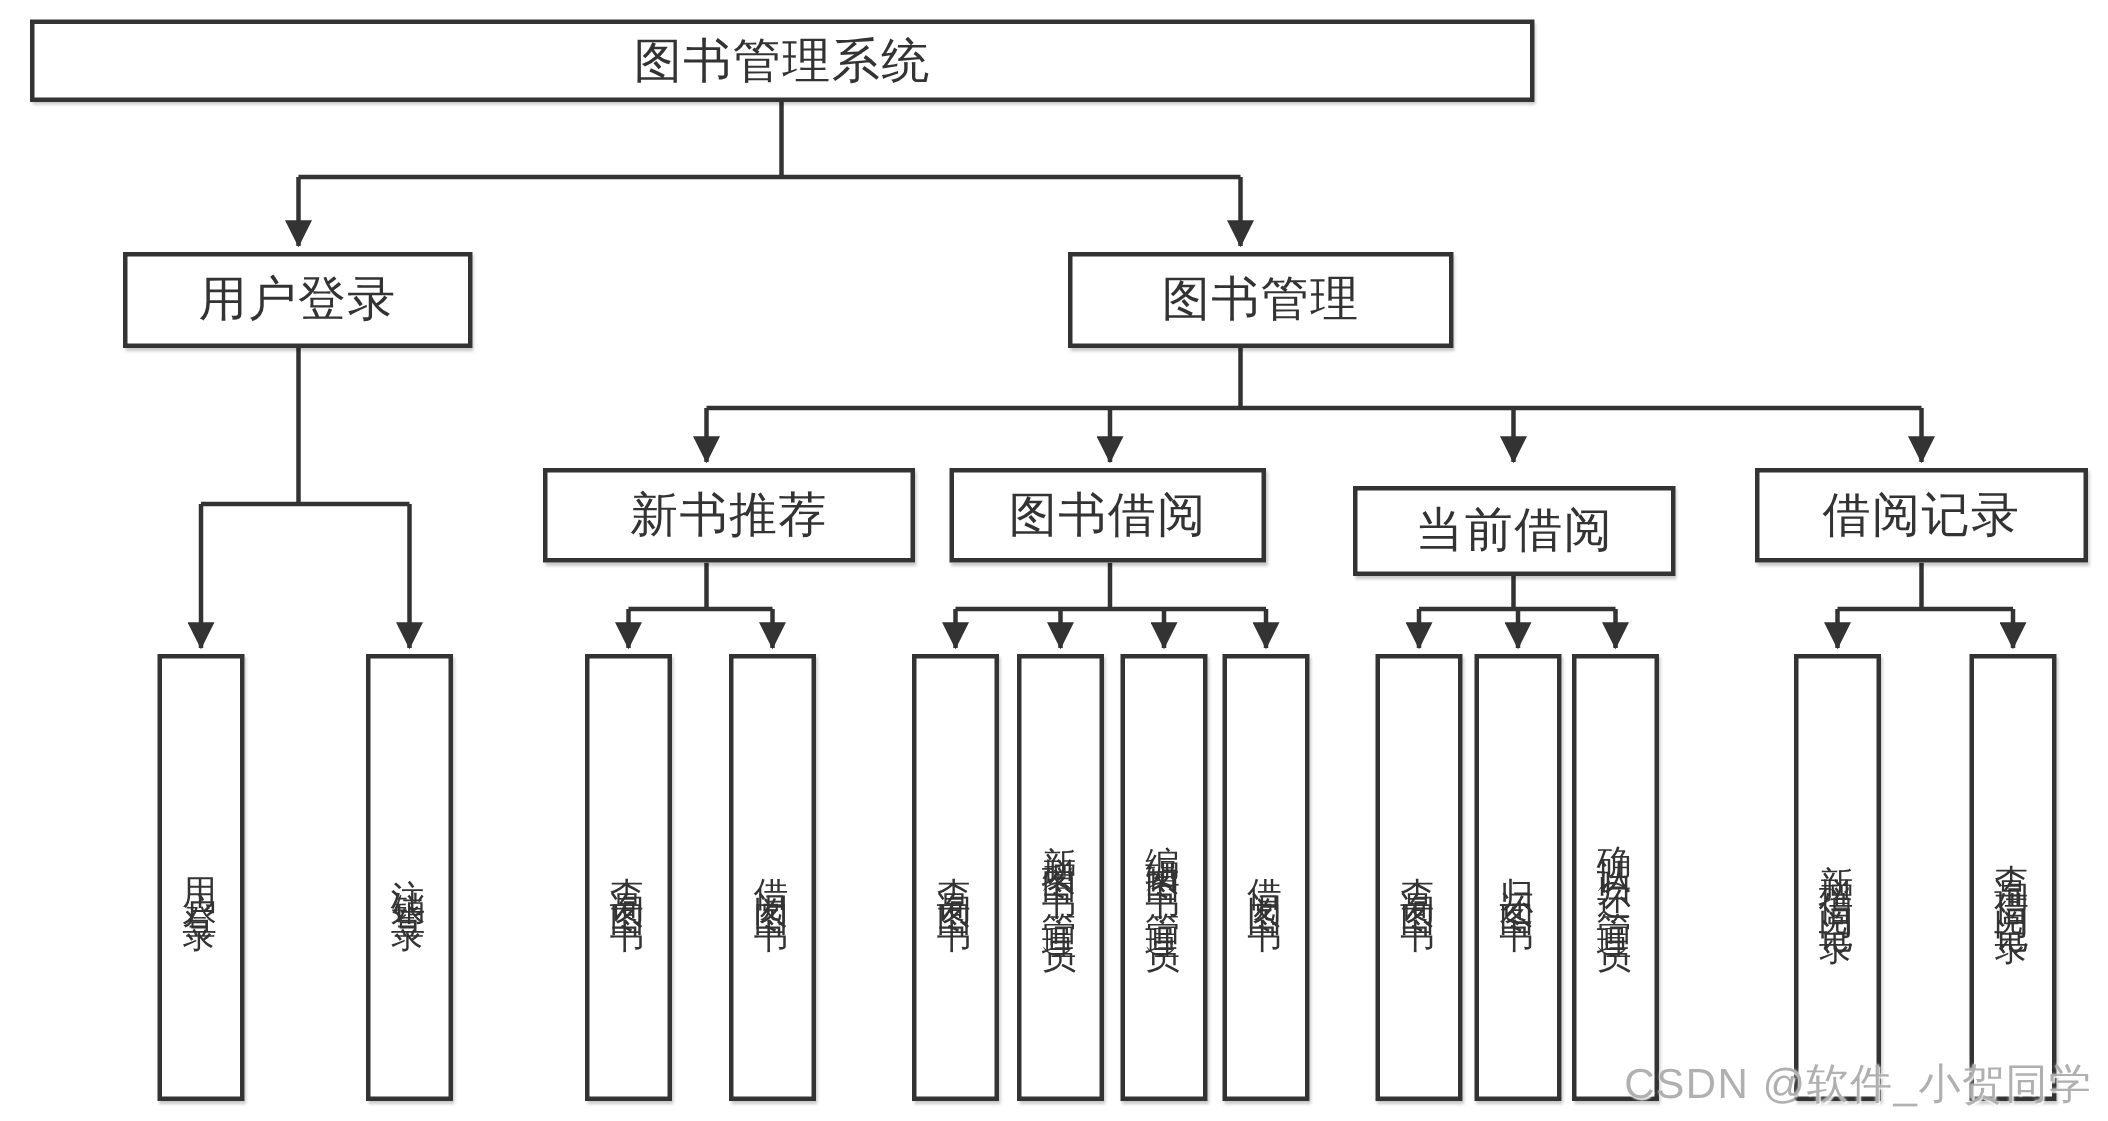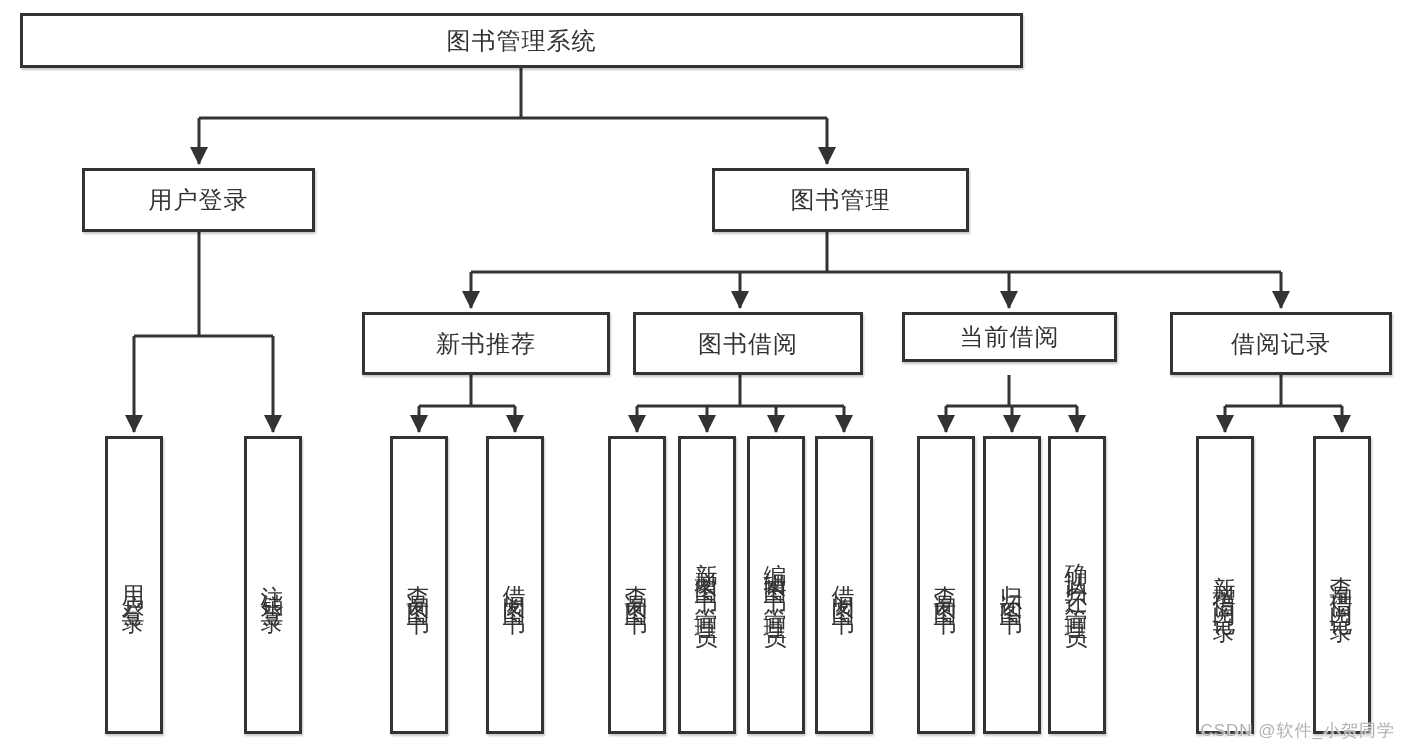--- a/index.html
+++ b/index.html
@@ -18,37 +18,37 @@
     position:absolute;
     box-sizing:border-box;
     background:#ffffff;
     border:3px solid #333333;
     box-shadow:1px 2px 2px rgba(0,0,0,0.22);
     display:flex;align-items:center;justify-content:center;
     z-index:2;
     color:#333333;
   }
   .node .lbl{
-    font-size:24px;
+    font-size:32px;
     letter-spacing:1px;
     color:#333333;
     white-space:nowrap;
   }
   .node.v .lbl{
     writing-mode:vertical-rl;
     text-orientation:mixed;
     font-size:23px;
     letter-spacing:9px;
     white-space:nowrap;
   }
   .watermark{
     position:absolute;
     right:10px;bottom:5px;
     z-index:3;
-    font-size:17px;
+    font-size:28px;
     color:rgba(172,172,172,0.95);
     text-shadow:0 0 2px rgba(255,255,255,0.9), 1px 1px 1px rgba(255,255,255,0.85);
     letter-spacing:1px;
     white-space:nowrap;
   }
 </style>
 </head>
 <body>
 
 <div class="canvas">
@@ -110,24 +110,24 @@
   <div class="node h" style="left:82px;top:168px;width:233px;height:64px">
     <span class="lbl">用户登录</span>
   </div>
   <div class="node h" style="left:712px;top:168px;width:257px;height:64px">
     <span class="lbl">图书管理</span>
   </div>
 
   <div class="node h" style="left:362px;top:312px;width:248px;height:63px">
     <span class="lbl">新书推荐</span>
   </div>
-  <div class="node h" style="left:633px;top:312px;width:230px;height:63px">
+  <div class="node h" style="left:633px;top:312px;width:211px;height:63px">
     <span class="lbl">图书借阅</span>
   </div>
-  <div class="node h" style="left:902px;top:312px;width:215px;height:50px">
+  <div class="node h" style="left:902px;top:324px;width:215px;height:60px">
     <span class="lbl">当前借阅</span>
   </div>
   <div class="node h" style="left:1170px;top:312px;width:222px;height:63px">
     <span class="lbl">借阅记录</span>
   </div>
 
   <div class="node v" style="left:105px;top:436px;width:58px;height:298px">
     <span class="lbl">用户登录</span>
   </div>
   <div class="node v" style="left:244px;top:436px;width:58px;height:298px">

